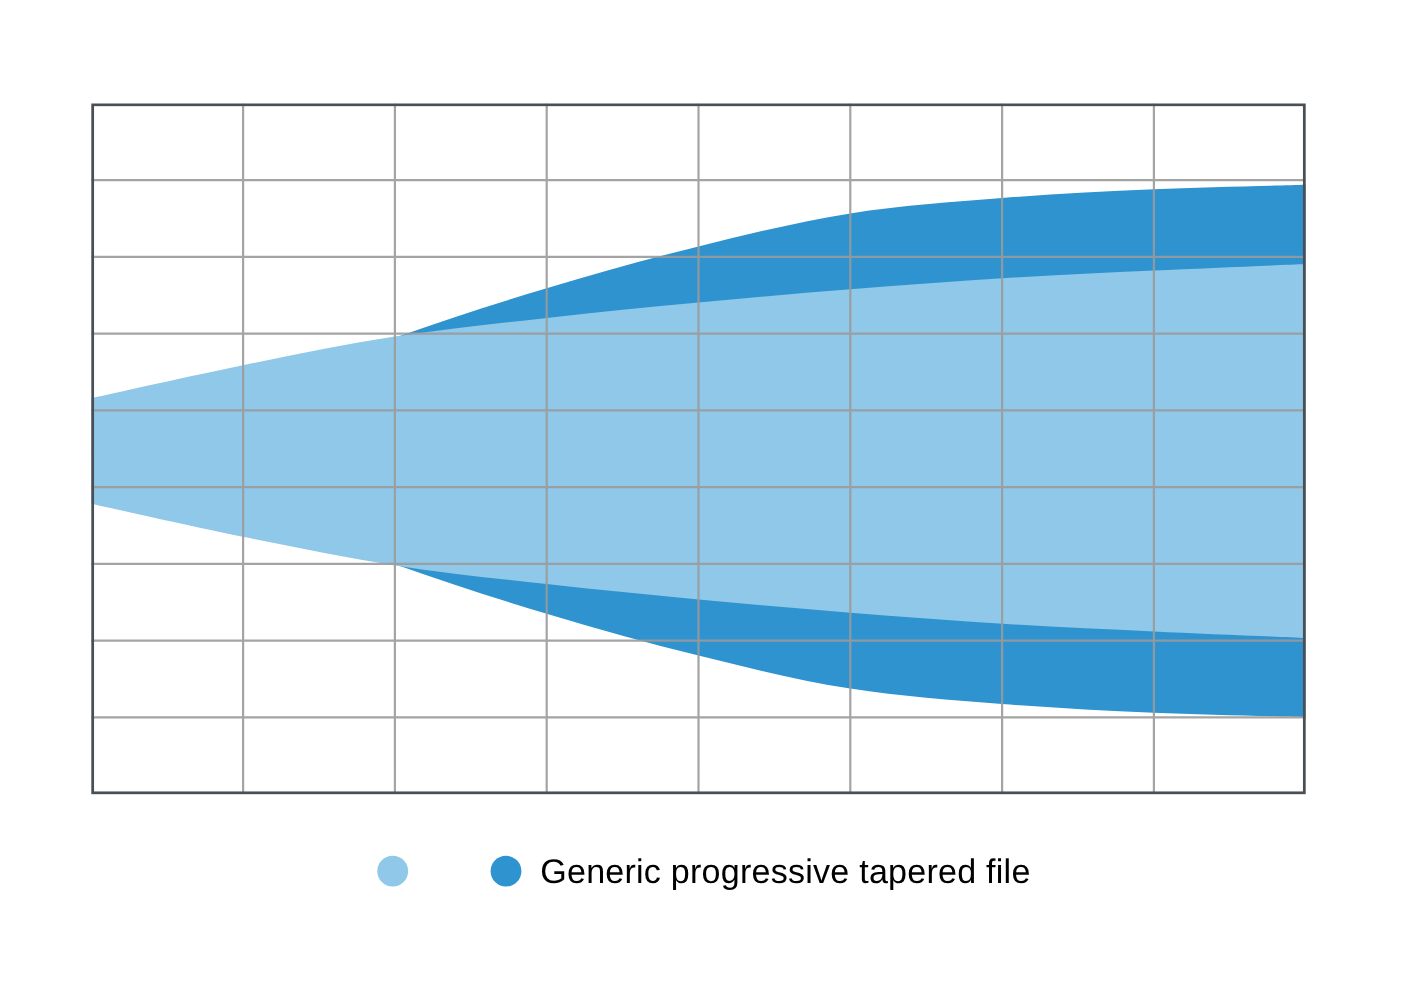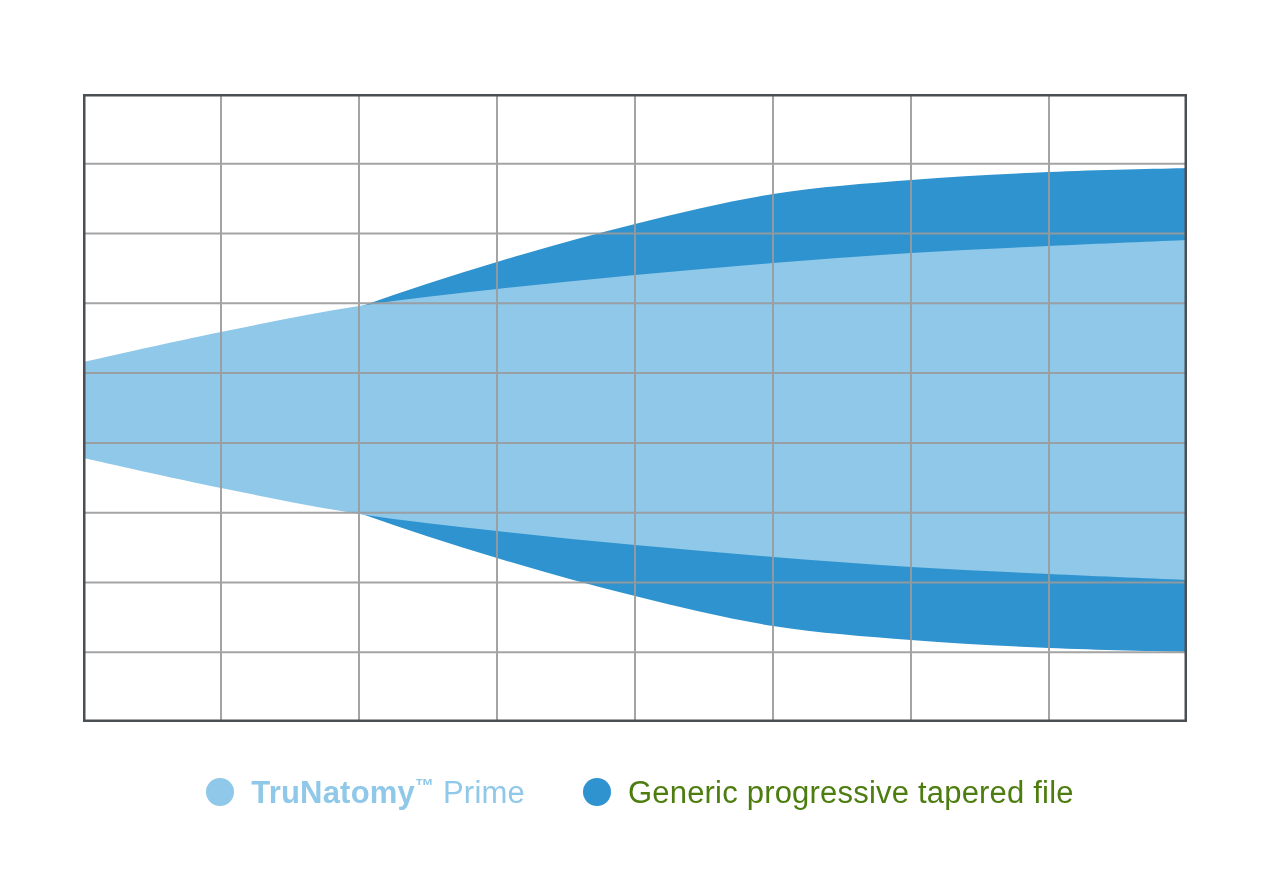--- a/index.html
+++ b/index.html
@@ -108,27 +108,24 @@
         </g>
 
       <rect x="1" y="1" width="1102" height="626" fill="none" stroke="#4A4F54" stroke-width="3"></rect>
     </svg>
   </div>
 
   <div class="legend">
 
     <div class="legend-item first">
       <span class="legend-dot" style="background: rgb(143, 200, 232);"></span>
-      <span class="legend-label" style="color: rgb(143, 200, 232);">
-        <span class="brand">TruNatomy</span><span class="tm">™</span><span class="variant"> Prime</span>
-      </span>
     </div>
 
     <div class="legend-item">
       <span class="legend-dot" style="background: rgb(46, 147, 207);"></span>
-      <span class="legend-label" style="color: #4d7c0f;">
+      <span class="legend-label" style="color: #000000;">
         <span class="plain">Generic progressive tapered file</span>
       </span>
     </div>
 
   </div>
 
 </div>
 
 </body></html>

